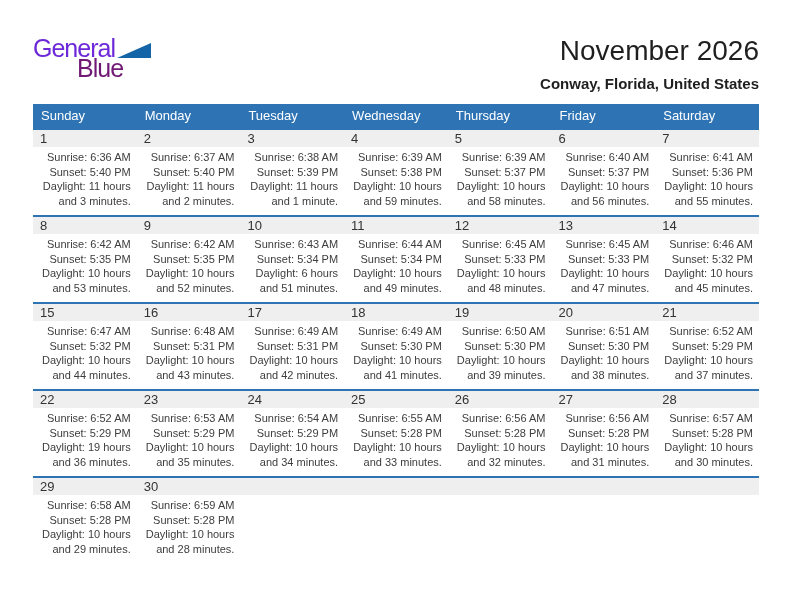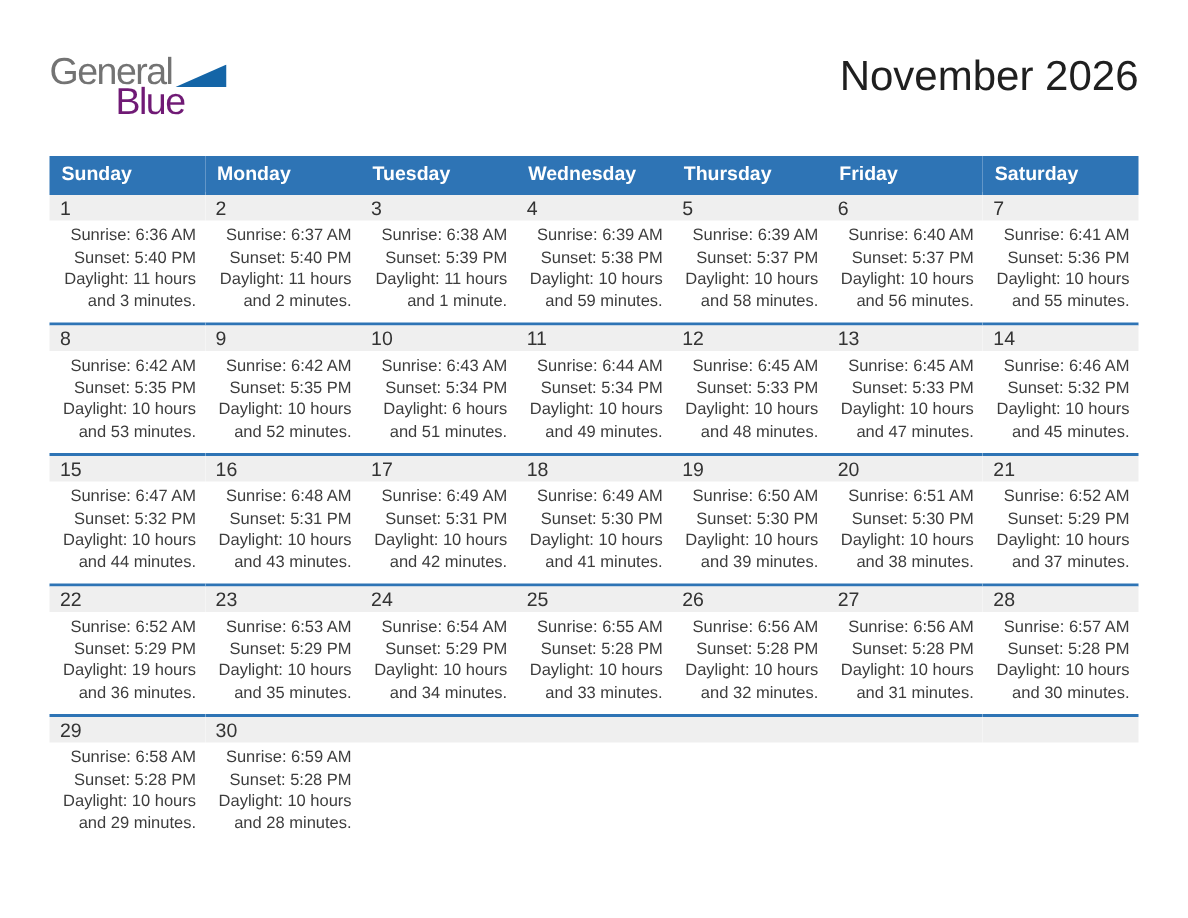--- a/index.html
+++ b/index.html
@@ -12,21 +12,21 @@
   .page { position: absolute; inset: 0; background: #ffffff; }
 
   
   .top-header {
     position: absolute; top: 36px; left: 33px; right: 33px;
     display: flex; justify-content: space-between; align-items: flex-start;
   }
   .logo { line-height: 1; }
   .logo-row1 { display: flex; align-items: flex-end; }
   .logo-general {
-    font-size: 25px; color: #737373; letter-spacing: -1px; font-weight: 400;
+    font-size: 25px; color: #6d28d9; letter-spacing: -1px; font-weight: 400;
   }
   .logo-triangle { margin: 0 0 3px 2px; display: block; }
   .logo-blue {
     font-size: 25px; color: #701a75; letter-spacing: -1px;
     margin: -5px 0 0 44px; font-weight: 400;
   }
   .titles { text-align: right; margin-left: 28px; }
   .main-title {
     margin: 0; font-size: 28px; line-height: 30px;
     font-weight: 400; color: #1f1f1f;
@@ -37,21 +37,21 @@
 
   
   .calendar {
     position: absolute; top: 104px; left: 33px;
     width: 726px;
     border-collapse: separate; border-spacing: 0;
     table-layout: fixed;
   }
   .calendar thead th {
     background: #2E74B5; color: #ffffff;
-    font-weight: 700; font-size: 13px; text-align: left;
+    font-weight: 400; font-size: 13px; text-align: left;
     padding: 4px 0 5px 8px; height: 14px;
   }
   .calendar tbody td {
     vertical-align: top; padding: 0;
     height: 85px;
     border-top: 2px solid #2E74B5;
     background: #ffffff;
   }
   .day-num {
     background: #EFEFEF;
@@ -74,20 +74,21 @@
       <div class="logo-row1">
         <span class="logo-general">General</span>
         <svg class="logo-triangle" width="34" height="15" viewBox="0 0 34 15">
           <polygon points="0,15 34,0 34,15" fill="#1465A7"></polygon>
         </svg>
       </div>
       <div class="logo-blue">Blue</div>
     </div>
     <div class="titles">
       <h1 class="main-title">November 2026</h1>
+      <div class="sub-title">Conway, Florida, United States</div>
     </div>
   </div>
 
   <table class="calendar">
     <thead>
       <tr>
           <th>Sunday</th>
           <th>Monday</th>
           <th>Tuesday</th>
           <th>Wednesday</th>

